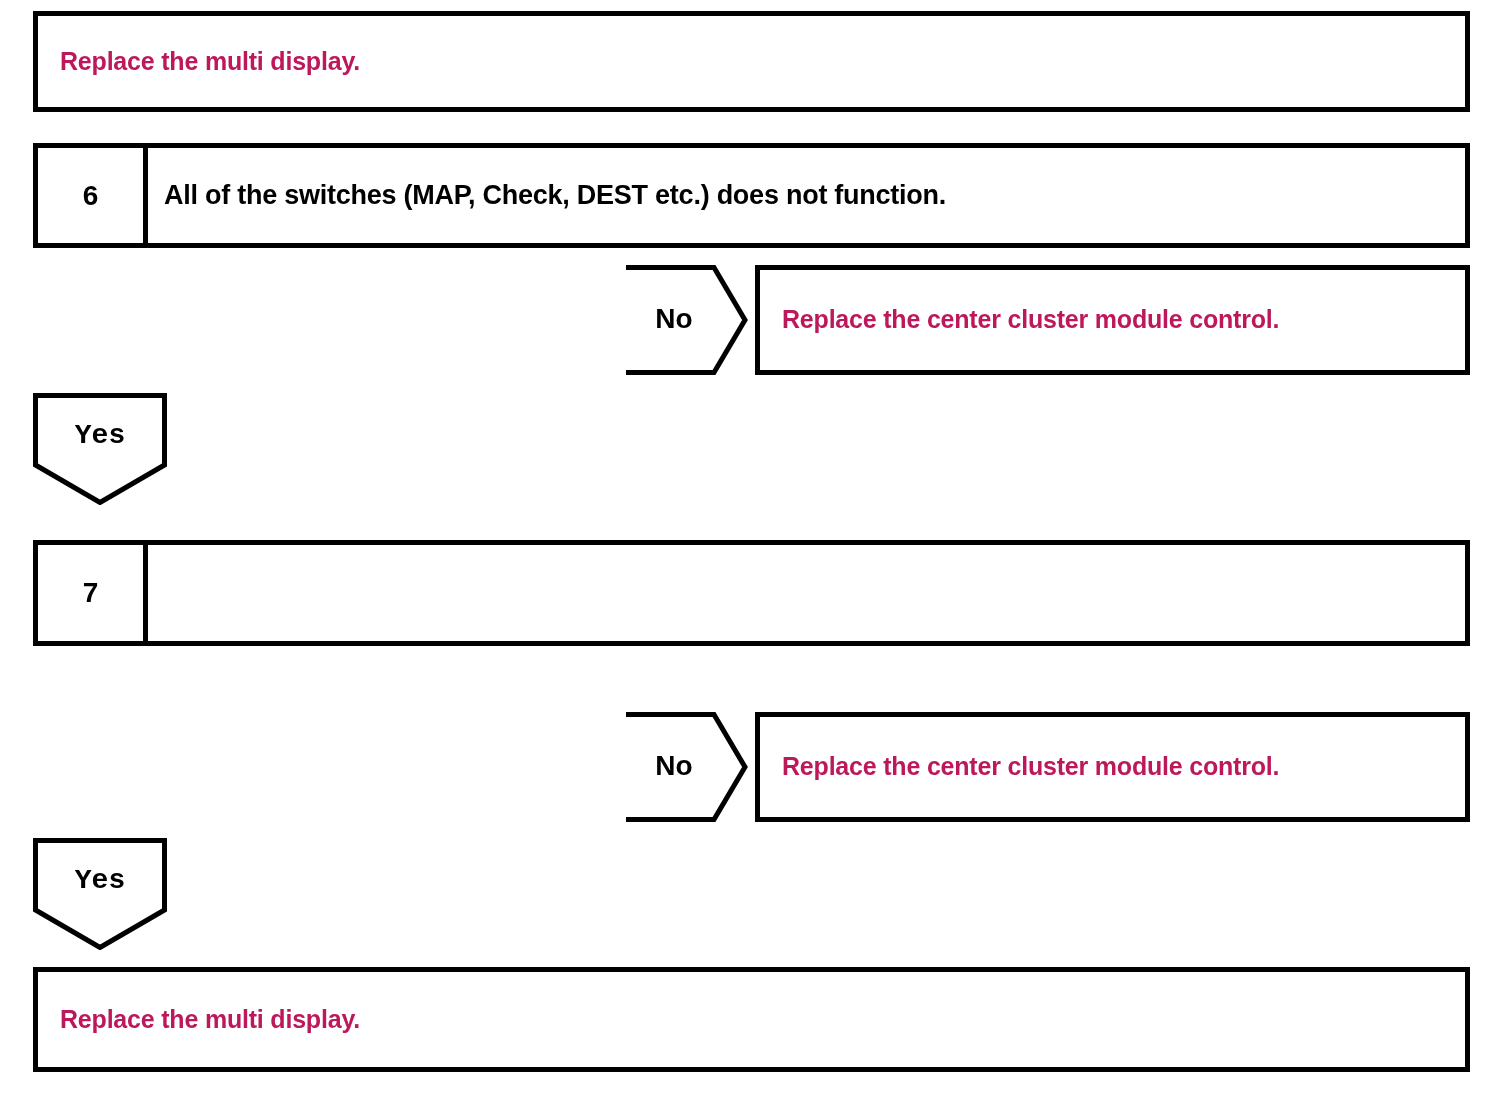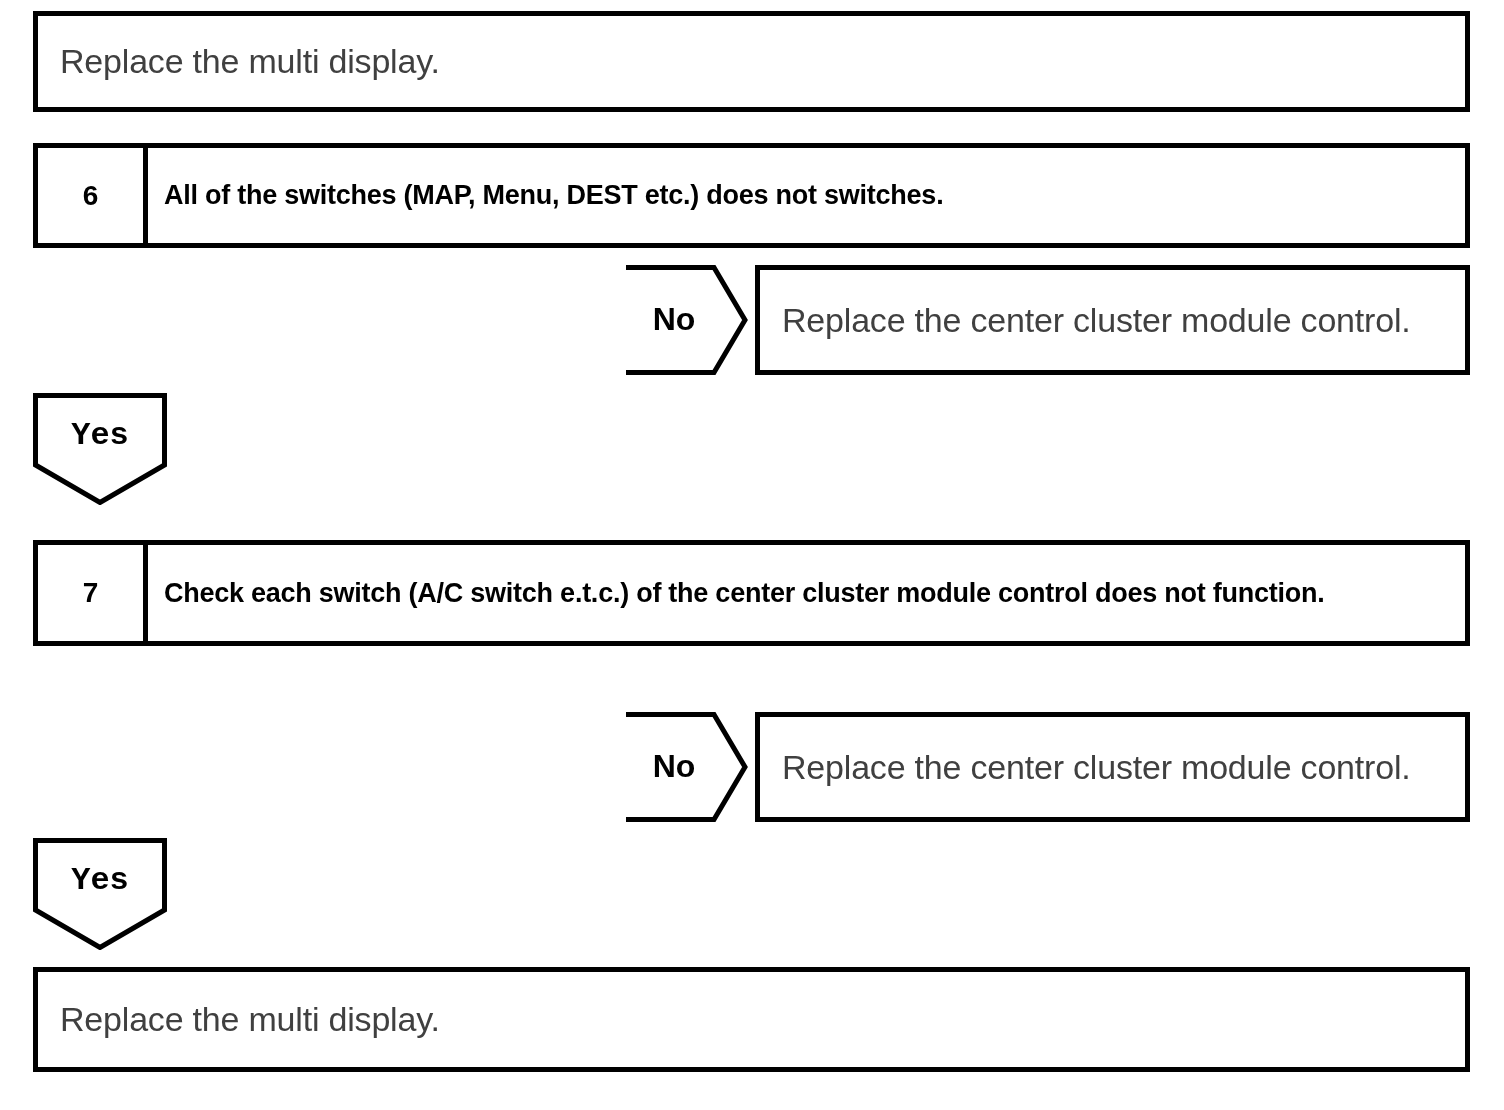--- a/index.html
+++ b/index.html
@@ -26,23 +26,23 @@
   
   .node {
     position: absolute;
     box-sizing: border-box;
     border: 5px solid #000000;
     background: #ffffff;
     display: flex;
     align-items: center;
   }
   .node .label {
-    font-size: 34px;
-    font-weight: normal;
-    color: #404040;
+    font-size: 25px;
+    font-weight: bold;
+    color: #be185d;
     letter-spacing: -0.2px;
     line-height: 1.18;
     padding-left: 22px;
     padding-right: 14px;
   }
 
   
   .step-row {
     position: absolute;
     box-sizing: border-box;
@@ -81,21 +81,21 @@
     position: absolute;
   }
   .arrow svg {
     display: block;
   }
   .arrow .arrow-text {
     position: absolute;
     top: 0;
     left: 0;
     width: 100%;
-    font-size: 32px;
+    font-size: 28px;
     font-weight: bold;
     color: #000000;
     text-align: center;
     pointer-events: none;
   }
   .arrow-right .arrow-text {
     line-height: 108px;
     padding-right: 26px;
     box-sizing: border-box;
   }
@@ -108,21 +108,21 @@
 <body>
 
 <div class="canvas">
 
   <div class="node" style="left:33px; top:11px; width:1437px; height:101px;">
     <div class="label">Replace the multi display.</div>
   </div>
 
   <div class="step-row" style="left:33px; top:143px; width:1437px; height:105px;">
     <div class="step-num">6</div>
-    <div class="step-text">All of the switches (MAP, Menu, DEST etc.) does not switches.</div>
+    <div class="step-text">All of the switches (MAP, Check, DEST etc.) does not function.</div>
   </div>
 
   <div class="arrow arrow-right" style="left:626px; top:265px; width:122px; height:110px;">
     <svg width="122" height="110" viewBox="0 0 122 110">
       <path d="M 2.5 2.5 L 88 2.5 L 119 55 L 88 107.5 L 2.5 107.5" fill="#ffffff" stroke="#000000" stroke-width="5" stroke-linejoin="miter" stroke-linecap="square"></path>
     </svg>
     <div class="arrow-text">No</div>
   </div>
 
   <div class="node" style="left:755px; top:265px; width:715px; height:110px;">
@@ -131,21 +131,20 @@
 
   <div class="arrow arrow-down" style="left:33px; top:393px; width:134px; height:112px;">
     <svg width="134" height="112" viewBox="0 0 134 112">
       <path d="M 2.5 2.5 L 131.5 2.5 L 131.5 72 L 67 109.5 L 2.5 72 Z" fill="#ffffff" stroke="#000000" stroke-width="5" stroke-linejoin="miter" stroke-linecap="square"></path>
     </svg>
     <div class="arrow-text">Yes</div>
   </div>
 
   <div class="step-row" style="left:33px; top:540px; width:1437px; height:106px;">
     <div class="step-num">7</div>
-    <div class="step-text">Check each switch (A/C switch e.t.c.) of the center cluster module control does not function.</div>
   </div>
 
   <div class="arrow arrow-right" style="left:626px; top:712px; width:122px; height:110px;">
     <svg width="122" height="110" viewBox="0 0 122 110">
       <path d="M 2.5 2.5 L 88 2.5 L 119 55 L 88 107.5 L 2.5 107.5" fill="#ffffff" stroke="#000000" stroke-width="5" stroke-linejoin="miter" stroke-linecap="square"></path>
     </svg>
     <div class="arrow-text">No</div>
   </div>
 
   <div class="node" style="left:755px; top:712px; width:715px; height:110px;">

